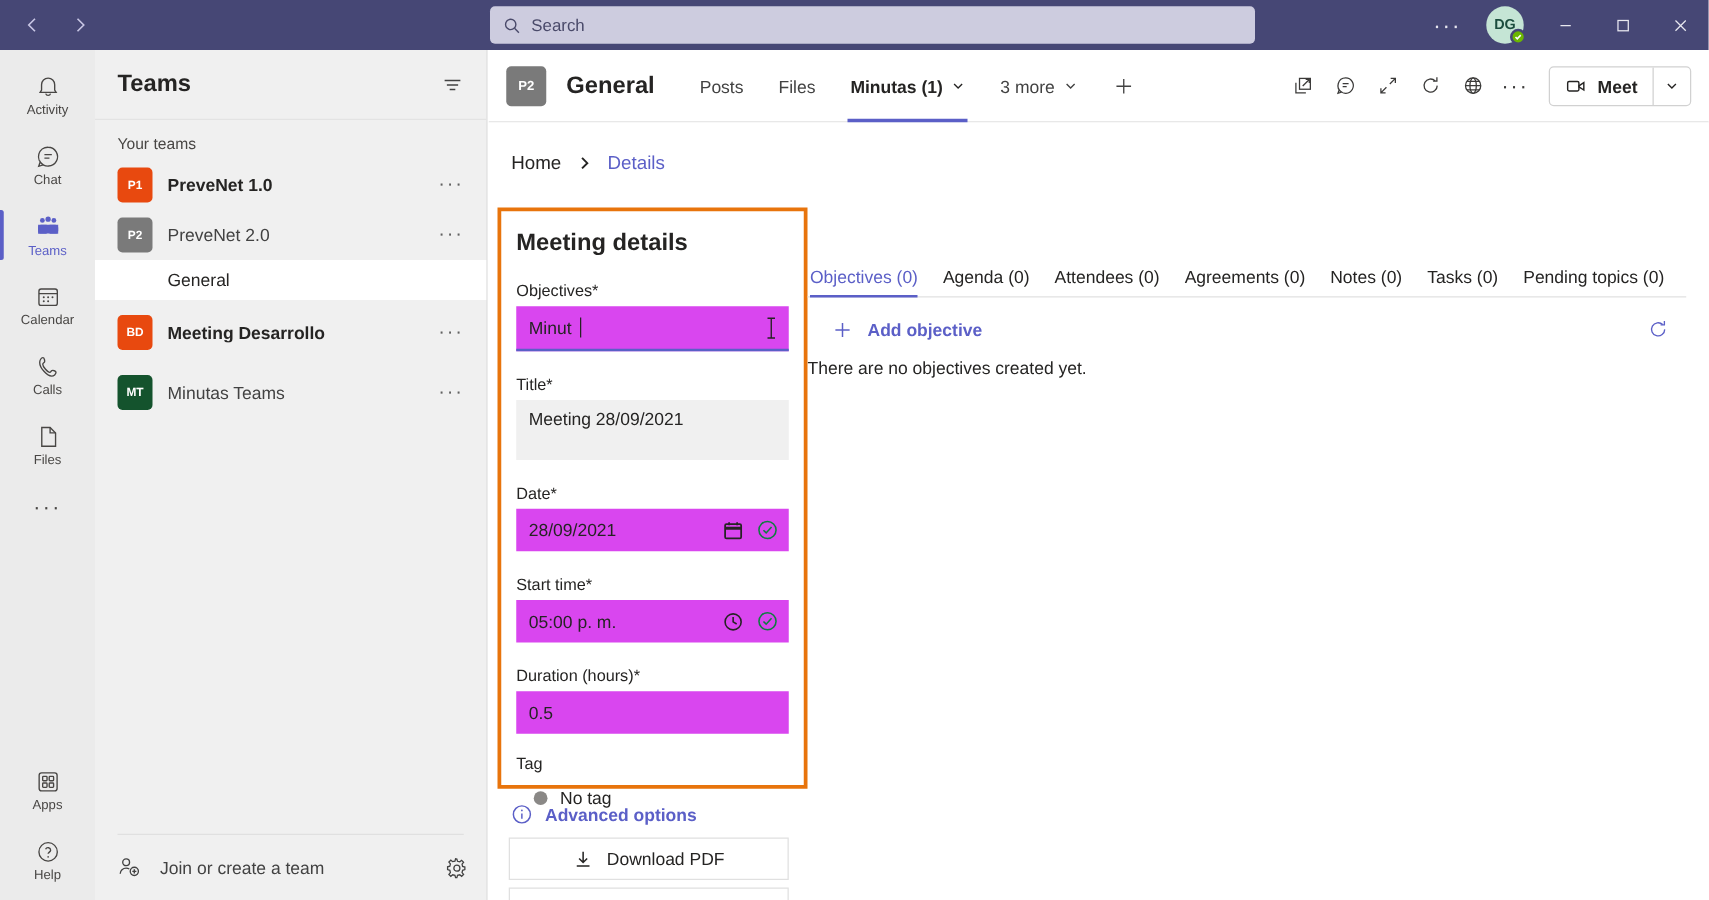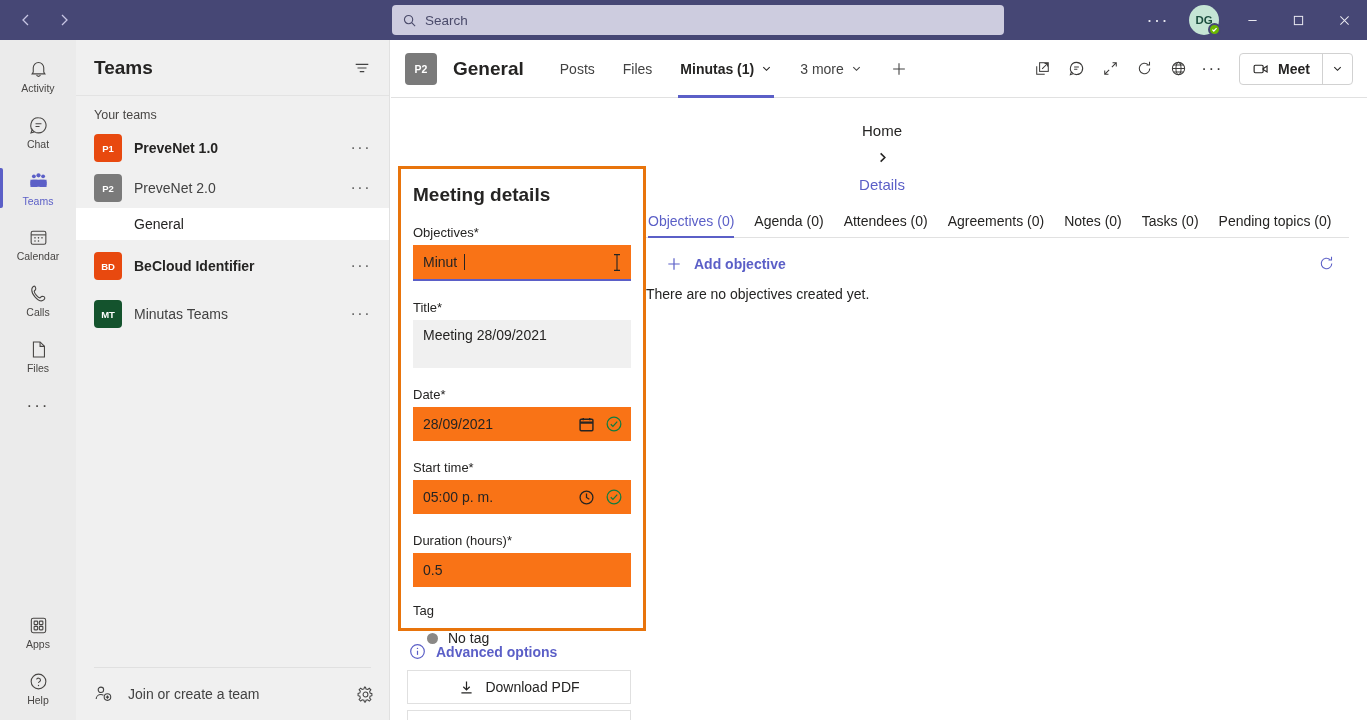--- a/index.html
+++ b/index.html
@@ -134,35 +134,35 @@
   .meetwrap { display: flex; margin-left: 10px; border: 1px solid #d1d1d1; border-radius: 4px; height: 32px; }
   .meetbtn { display: flex; align-items: center; gap: 8px; padding: 0 12px; height: 30px; font-size: 14px; font-weight: 700; color: #252423; }
   .meetcaret { width: 30px; height: 30px; display: flex; align-items: center; justify-content: center;
     border-left: 1px solid #d1d1d1; color: #252423; }
 
   
   .content {
     position: absolute; left: 391px; top: 98px; width: 976px; height: 622px;
     background: #fff; overflow: hidden;
   }
-  .breadcrumb { display: flex; align-items: center; gap: 12px; padding: 24px 12px 0 18px; font-size: 15px; flex-direction: column; }
+  .breadcrumb { display: flex; align-items: center; gap: 12px; padding: 24px 12px 0 18px; font-size: 15px; }
   .bc-home { color: #252423; }
   .bc-sep { color: #252423; display: inline-flex; }
   .bc-cur { color: #5b5fc7; }
 
   
   .formpanel {
     position: absolute; left: 7px; top: 68px; width: 248px; height: 465px;
     border: 3px solid #e8740c; background: #fff; padding: 10px 12px 0 12px;
   }
   .fp-title { font-size: 19px; font-weight: 700; margin: 5px 0 0 0; }
   .fld-label { font-size: 13px; color: #252423; margin: 19px 0 5px 0; }
   .fld-label.tight { margin-top: 16px; }
   .inp {
-    height: 34px; background: #f97316; display: flex; align-items: center;
+    height: 34px; background: #d946ef; display: flex; align-items: center;
     padding: 0 8px 0 10px; font-size: 14px; color: #252423; gap: 6px;
   }
   .inp.focused { border-bottom: 2px solid #5b5fc7; height: 36px; position: relative; }
   .caret { display: inline-block; width: 1px; height: 16px; background: #252423; margin-left: 1px; }
   .mouse-ibeam { margin-left: auto; color: #252423; display: flex; align-items: center; }
   .ta {
     height: 48px; background: #f0f0f0; padding: 7px 10px; font-size: 14px; color: #252423;
   }
   .fld-icon { color: #252423; display: inline-flex; }
   .check-ok { color: #107c41; display: inline-flex; margin-left: 4px; }
@@ -373,21 +373,21 @@
   <div class="team-row">
     <div class="team-av" style="background:#7a7a7a">P2</div>
     <div class="team-name norm">PreveNet 2.0</div>
     <div class="row-ellipsis">···</div>
   </div>
 
   <div class="channel-row">General</div>
 
   <div class="team-row" style="margin-top:6px">
     <div class="team-av" style="background:#e8490f">BD</div>
-    <div class="team-name bold">BeCloud Identifier</div>
+    <div class="team-name bold">Meeting Desarrollo</div>
     <div class="row-ellipsis">···</div>
   </div>
 
   <div class="team-row" style="margin-top:8px">
     <div class="team-av" style="background:#14532d">MT</div>
     <div class="team-name norm">Minutas Teams</div>
     <div class="row-ellipsis">···</div>
   </div>
 
   <div class="teams-footer">

